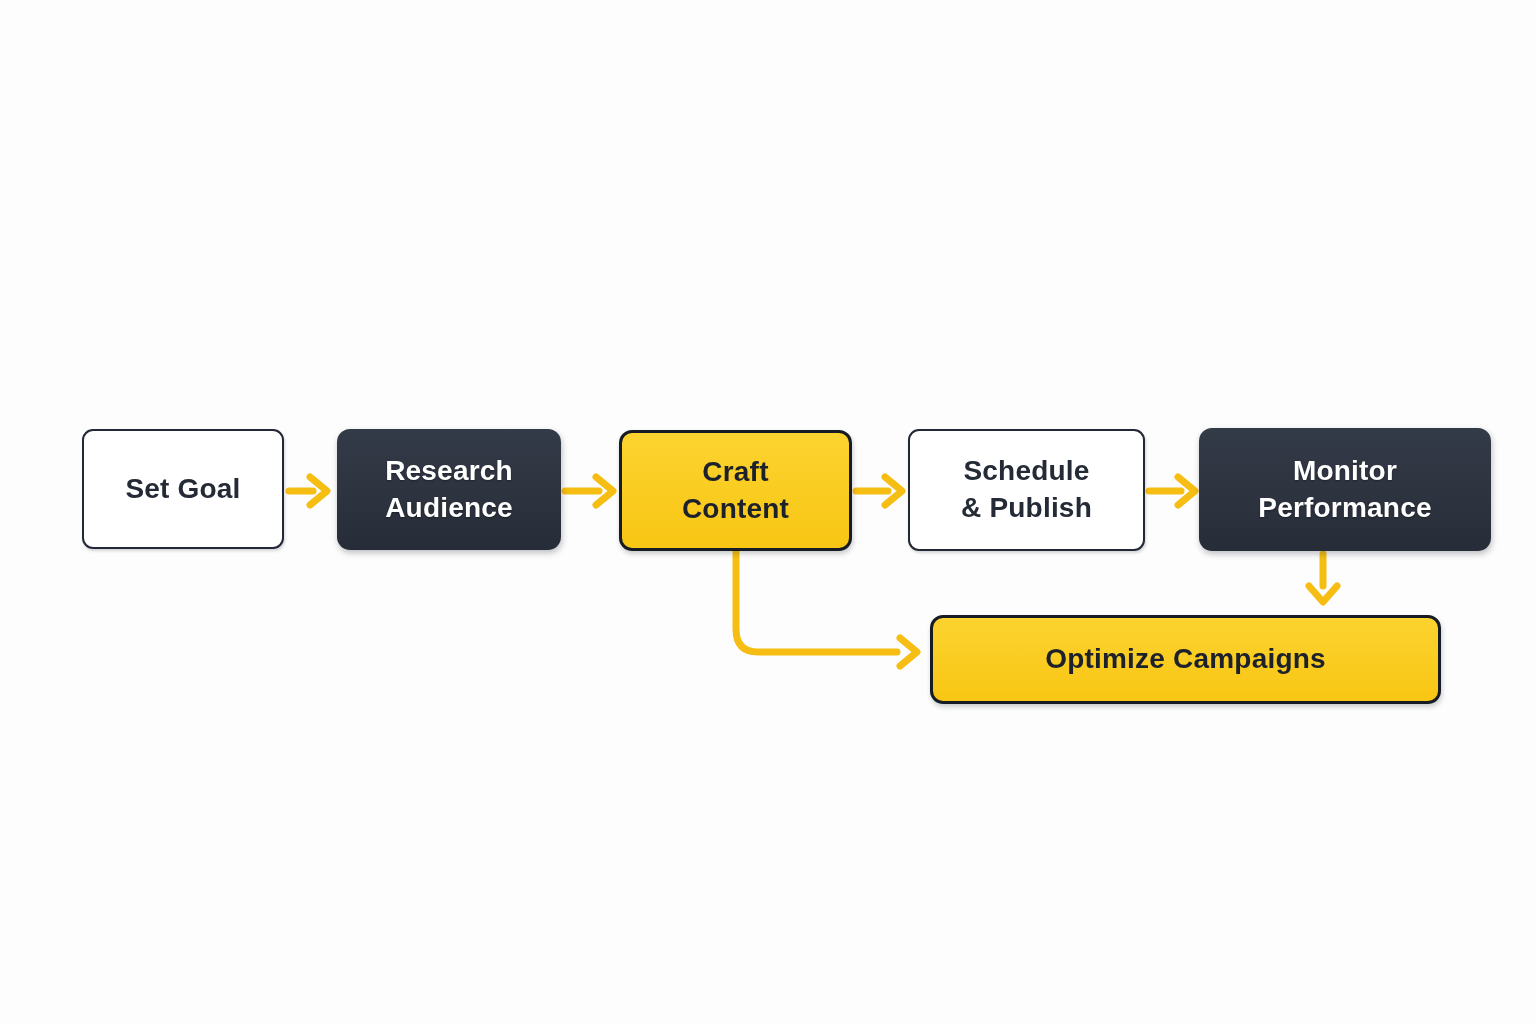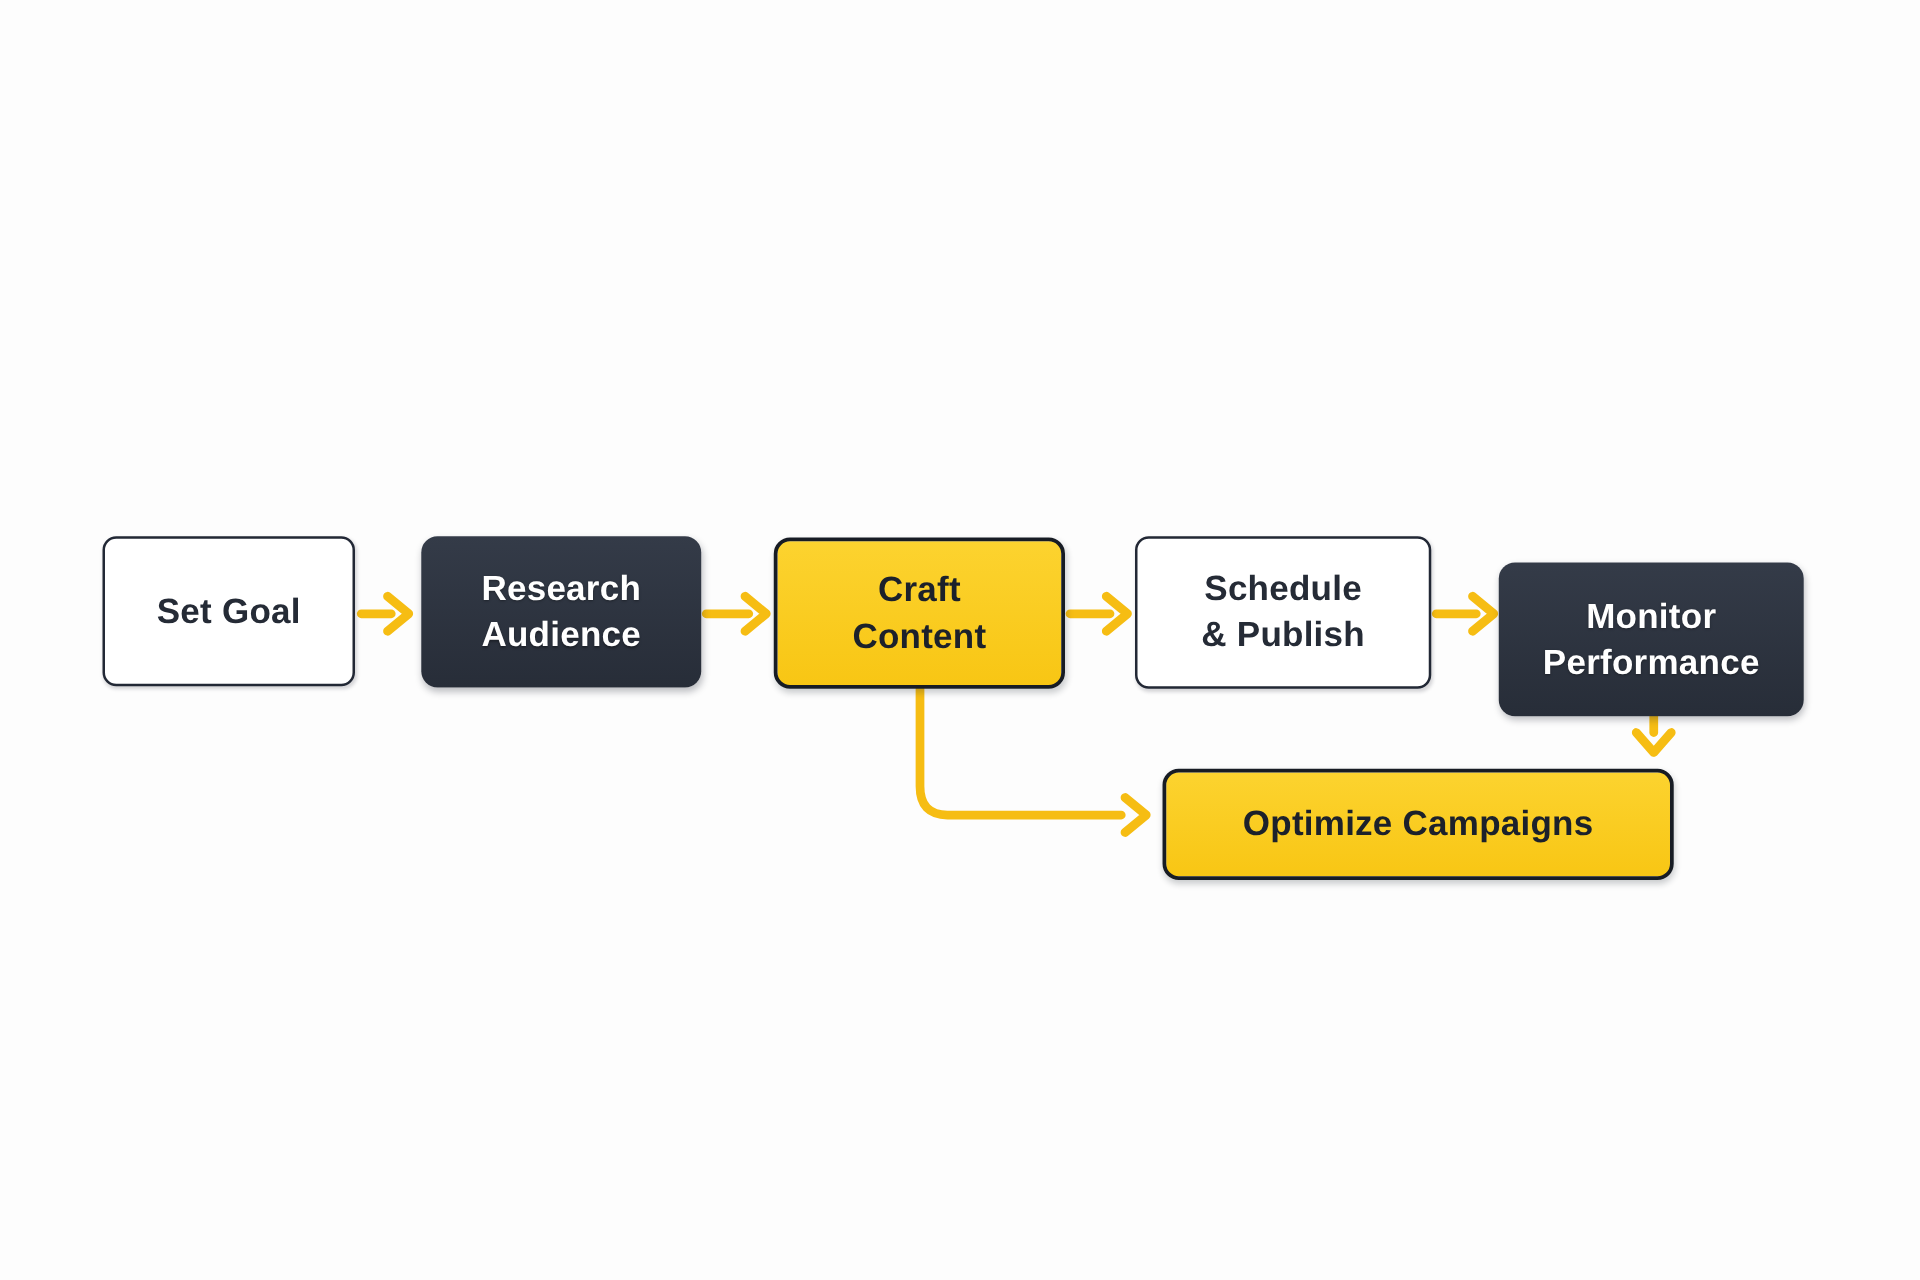--- a/index.html
+++ b/index.html
@@ -65,22 +65,22 @@
     border: 3px solid var(--border-black, #171c24);
     border-radius: 13px;
     color: var(--text-darker, #1c212b);
     box-shadow: 1px 3px 5px rgba(25, 30, 42, 0.22);
     text-align: center;
   }
   #node-set-goal            { left: 82px;   top: 429px; width: 202px; height: 120px; }
   #node-research-audience   { left: 337px;  top: 429px; width: 224px; height: 121px; text-align: center; }
   #node-craft-content       { left: 619px;  top: 430px; width: 233px; height: 121px; }
   #node-schedule-publish    { left: 908px;  top: 429px; width: 237px; height: 122px; }
-  #node-monitor-performance { left: 1199px; top: 450px; width: 244px; height: 123px; }
-  #node-optimize-campaigns  { left: 930px;  top: 615px; width: 409px; height: 89px;  }
+  #node-monitor-performance { left: 1199px; top: 428px; width: 292px; height: 123px; }
+  #node-optimize-campaigns  { left: 930px;  top: 615px; width: 511px; height: 89px;  }
 </style>
 </head>
 <body>
 
 <div class="canvas">
 
   <svg class="arrow-layer" viewBox="0 0 1536 1024" xmlns="http://www.w3.org/2000/svg">
     <g>
       <path d="M289 491 H313"></path>
       <path d="M310 477 L327 491 L310 505"></path>

